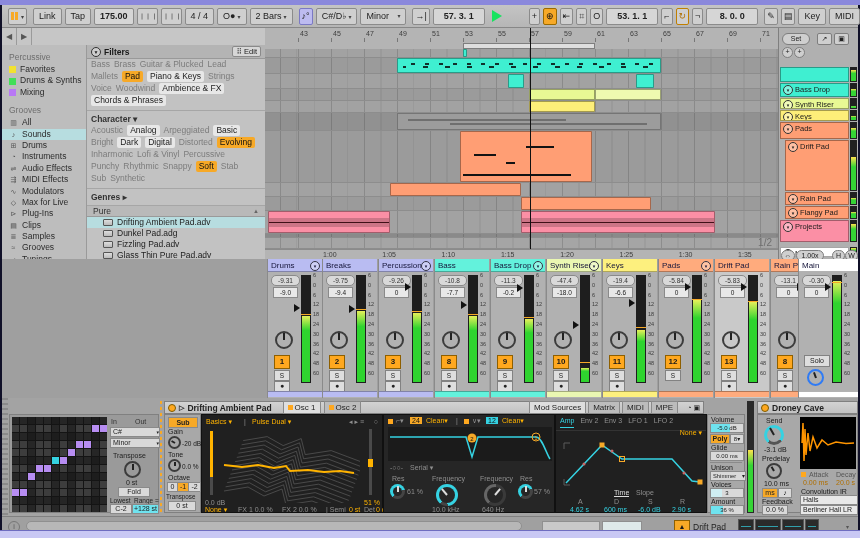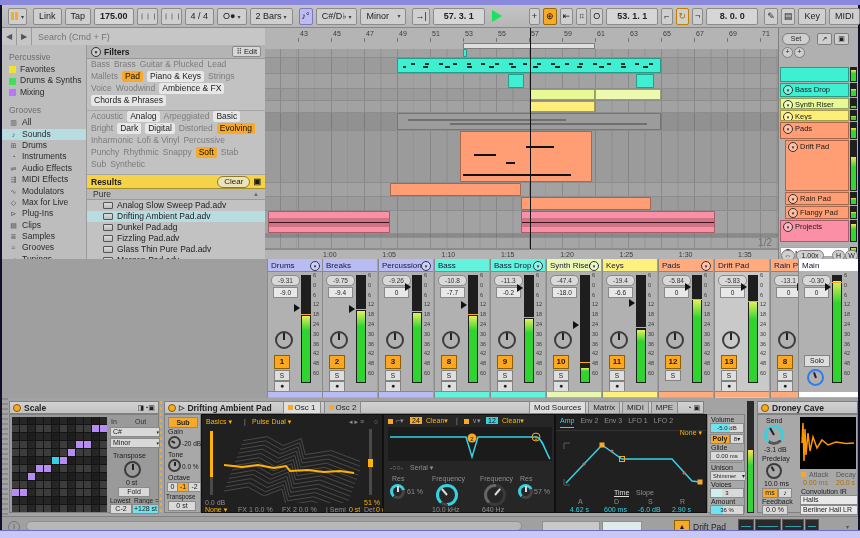--- a/index.html
+++ b/index.html
@@ -174,21 +174,20 @@
       <span class="tbf tbic">▤</span>
       <span class="tbf">Key</span>
       <span class="tbf">MIDI</span>
 
     </div>
 
     <div class="abs" id="browser">
       <div id="b-search">
         <span class="nav">◀</span>
         <span class="nav">▶</span>
-        <input placeholder="Search (Cmd + F)" style="">
       </div>
       <div id="b-nav">
           <div class="nav-title">Percussive</div>
           <div class="nav-item">
             <span class="nav-sw" style="background: rgb(242, 226, 48);"></span>
             <span>Favorites</span>
           </div>
           <div class="nav-item">
             <span class="nav-sw" style="background: rgb(66, 224, 88);"></span>
             <span>Drums &amp; Synths</span>
@@ -288,35 +287,28 @@
             <span>Add Folder...</span>
           </div>
         </div>
       <div id="b-main">
         <div class="f-head">
           <span class="hcirc" style="position:static">▼</span>
           <b>Filters</b>
           <span style="margin-left:auto;background:#d7d7d7;border:1px solid #8a8a8a;border-radius:2px;padding:0 3px;font-size:7.5px;">⠿ <span>Edit</span></span>
         </div>
         <div class="tagwrap" id="sounds-tags"><span class="tag dim">Bass</span><span class="tag dim">Brass</span><span class="tag dim">Guitar &amp; Plucked</span><span class="tag dim">Lead</span><span class="tag dim">Mallets</span><span class="tag on">Pad</span><span class="tag chip">Piano &amp; Keys</span><span class="tag dim">Strings</span><span class="tag dim">Voice</span><span class="tag dim">Woodwind</span><span class="tag chip">Ambience &amp; FX</span><span class="tag chip">Chords &amp; Phrases</span></div>
+        <div class="f-grouplabel">Character ▾</div>
         <div class="tagwrap" id="character-tags"><span class="tag dim">Acoustic</span><span class="tag chip">Analog</span><span class="tag dim">Arpeggiated</span><span class="tag chip">Basic</span><span class="tag dim">Bright</span><span class="tag chip">Dark</span><span class="tag chip">Digital</span><span class="tag dim">Distorted</span><span class="tag on">Evolving</span><span class="tag dim">Inharmonic</span><span class="tag dim">Lofi &amp; Vinyl</span><span class="tag dim">Percussive</span><span class="tag dim">Punchy</span><span class="tag dim">Rhythmic</span><span class="tag dim">Snappy</span><span class="tag on">Soft</span><span class="tag dim">Stab</span><span class="tag dim">Sub</span><span class="tag dim">Synthetic</span></div>
-        <div id="results-bar">
-          <span>Results</span>
-          <span id="clear-btn"><span>Clear</span></span>
-          <span style="margin-left:3px;font-size:8px;">▣</span>
-        </div>
+        <div class="f-grouplabel" style="border-bottom:1px solid #a6a6a6;padding-bottom:3px;">Genres ▸</div>
         <div id="name-head">
           <span>Pure</span>
           <span style="margin-left:auto;font-size:6px;color:#666;">▲</span>
         </div>
         <div id="list">
-            <div class="ritem">
-              <span class="r-ic"></span>
-              <span>Analog Slow Sweep Pad.adv</span>
-            </div>
             <div class="ritem sel">
               <span class="r-ic"></span>
               <span>Drifting Ambient Pad.adv</span>
             </div>
             <div class="ritem">
               <span class="r-ic"></span>
               <span>Dunkel Pad.adg</span>
             </div>
             <div class="ritem">
               <span class="r-ic"></span>
@@ -866,25 +858,20 @@
           <div class="cueknob">
             <i></i>
           </div>
           <div class="s-foot" style="background: rgb(255, 255, 255);"></div>
         </div>
       </div>
 
     <div class="abs" id="devices">
       <div id="dev-grip"></div>
 
-      <div class="dev-title" style="left:7px;top:3px;width:150px;">
-        <span class="led"></span>
-        <span>Scale</span>
-        <span style="margin-left:auto;font-weight:normal;font-size:7px;">◨◔▣</span>
-      </div>
       <div class="abs" style="left:7px;top:16px;width:150px;height:99px;background:#9a9a9a;border:1px solid #808080;box-sizing:border-box;">
         <div id="scale-grid" class="abs" style="left:2px;top:2px;width:95px;height:95px;background:#141414;">
             <div style="position: absolute; width: 7px; height: 7px; left: 0px; top: 0px; background: rgb(38, 38, 38);"></div>
             <div style="position: absolute; width: 7px; height: 7px; left: 8px; top: 0px; background: rgb(38, 38, 38);"></div>
             <div style="position: absolute; width: 7px; height: 7px; left: 16px; top: 0px; background: rgb(29, 29, 29);"></div>
             <div style="position: absolute; width: 7px; height: 7px; left: 24px; top: 0px; background: rgb(38, 38, 38);"></div>
             <div style="position: absolute; width: 7px; height: 7px; left: 32px; top: 0px; background: rgb(38, 38, 38);"></div>
             <div style="position: absolute; width: 7px; height: 7px; left: 40px; top: 0px; background: rgb(29, 29, 29);"></div>
             <div style="position: absolute; width: 7px; height: 7px; left: 48px; top: 0px; background: rgb(38, 38, 38);"></div>
             <div style="position: absolute; width: 7px; height: 7px; left: 56px; top: 0px; background: rgb(29, 29, 29);"></div>

